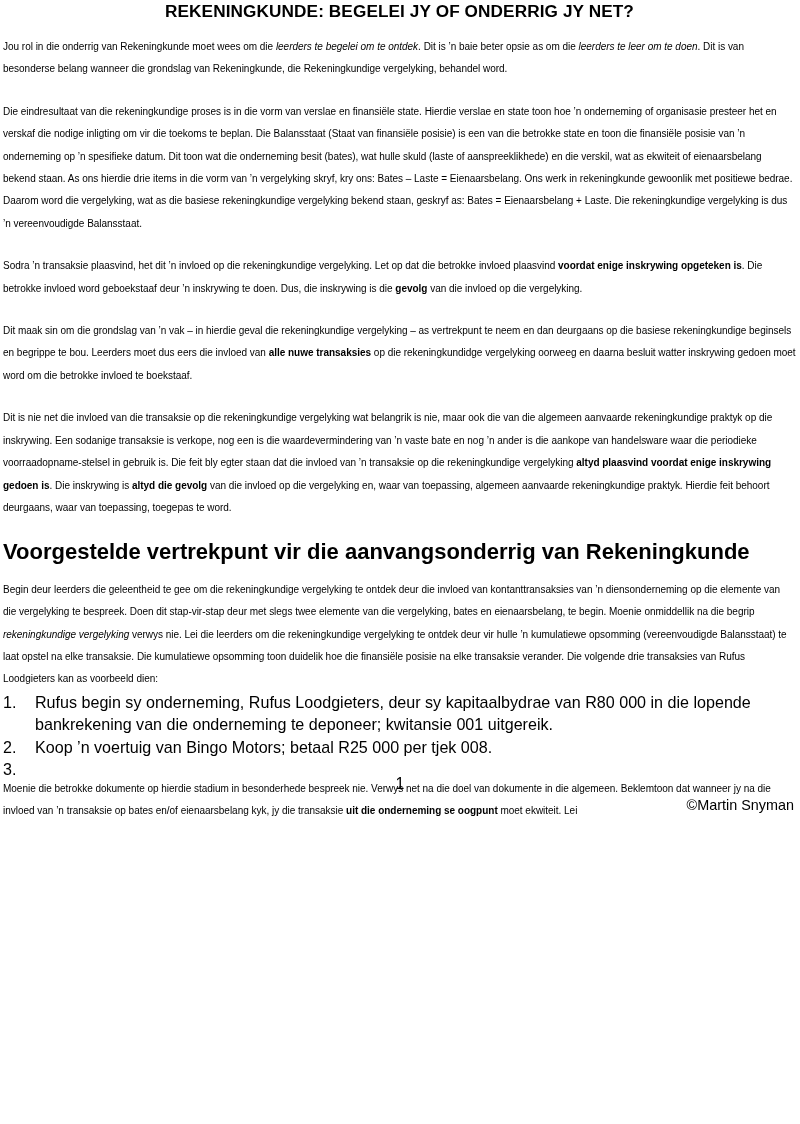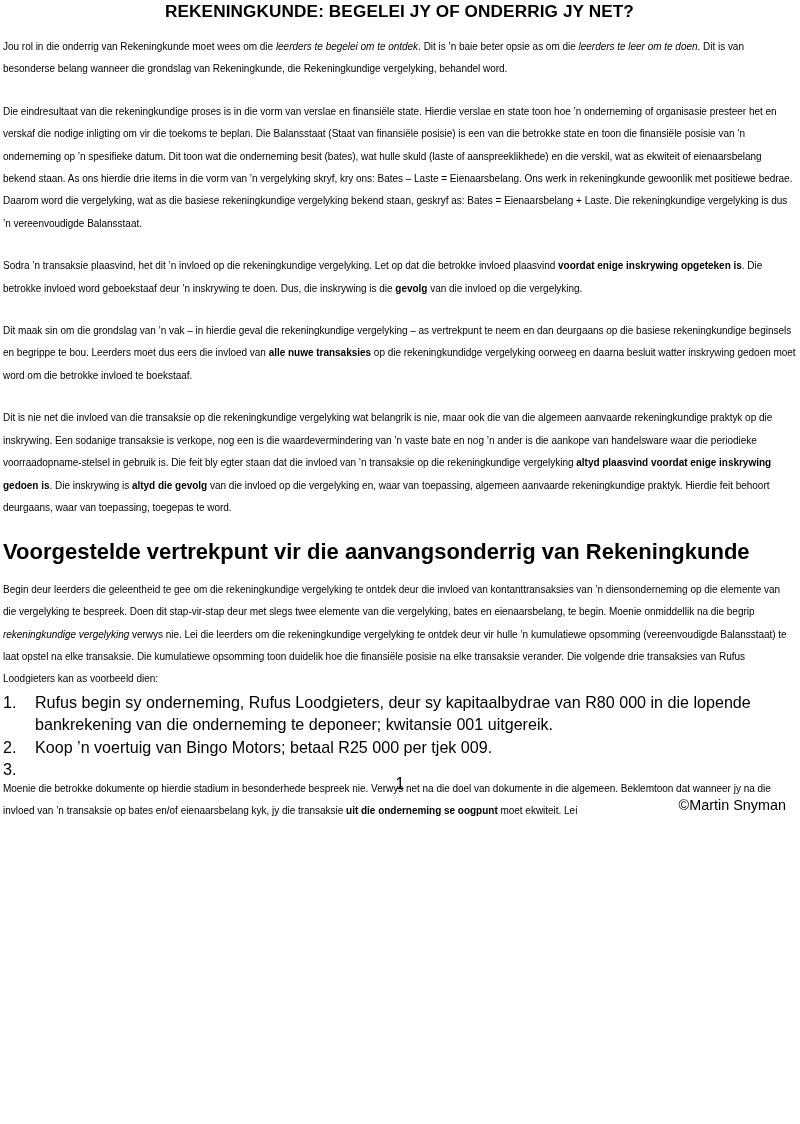--- a/index.html
+++ b/index.html
@@ -80,21 +80,21 @@
     position: absolute;
     left: 0;
     right: 0;
     top: 0;
     text-align: center;
     font-size: 16px;
     line-height: 20px;
   }
   .copyright {
     position: absolute;
-    right: 14px;
+    right: 6px;
     top: 22px;
     font-size: 14.4px;
     line-height: 18px;
     white-space: nowrap;
   }
   .copyright .copy-sym { font-size: 14.4px; }
 </style>
 </head>
 <body>
 
@@ -125,21 +125,21 @@
   <div class="gap-lg"></div>
 
   <p class="sec-head">Voorgestelde vertrekpunt vir die aanvangsonderrig van Rekeningkunde</p>
 
   <div class="gap-sm"></div>
 
   <p class="para"><span>Begin deur leerders die geleentheid te gee om die rekeningkundige vergelyking te ontdek deur die invloed van kontanttransaksies van ’n diensonderneming op die elemente van die vergelyking te bespreek. Doen dit stap-vir-stap deur met slegs twee elemente van die vergelyking, bates en eienaarsbelang, te begin. Moenie onmiddellik na die begrip </span><em class="it">rekeningkundige vergelyking</em><span> verwys nie. Lei die leerders om die rekeningkundige vergelyking te ontdek deur vir hulle ’n kumulatiewe opsomming (vereenvoudigde Balansstaat) te laat opstel na elke transaksie. Die kumulatiewe opsomming toon duidelik hoe die finansiële posisie na elke transaksie verander. Die volgende drie transaksies van Rufus Loodgieters kan as voorbeeld dien:</span></p>
 
   <ol class="numlist">
     <li><span class="num">1.</span><span>Rufus begin sy onderneming, Rufus Loodgieters, deur sy kapitaalbydrae van R80 000 in die lopende bankrekening van die onderneming te deponeer; kwitansie 001 uitgereik.</span></li>
-    <li><span class="num">2.</span><span>Koop ’n voertuig van Bingo Motors; betaal R25 000 per tjek 009.</span></li>
+    <li><span class="num">2.</span><span>Koop ’n voertuig van Bingo Motors; betaal R25 000 per tjek 008.</span></li>
     <li><span class="num">3.</span></li>
   </ol>
 
   <div class="gap-md"></div>
 
   <p class="para"><span>Moenie die betrokke dokumente op hierdie stadium in besonderhede bespreek nie. Verwys net na die doel van dokumente in die algemeen. Beklemtoon dat wanneer jy na die invloed van ’n transaksie op bates en/of eienaarsbelang kyk, jy die transaksie </span><strong class="bd">uit die onderneming se oogpunt</strong><span> moet ekwiteit. Lei</span></p>
 
   <div class="footer">
     <div class="page-number">1</div>
     <div class="copyright"><span class="copy-sym">©</span><span>Martin Snyman</span></div>

